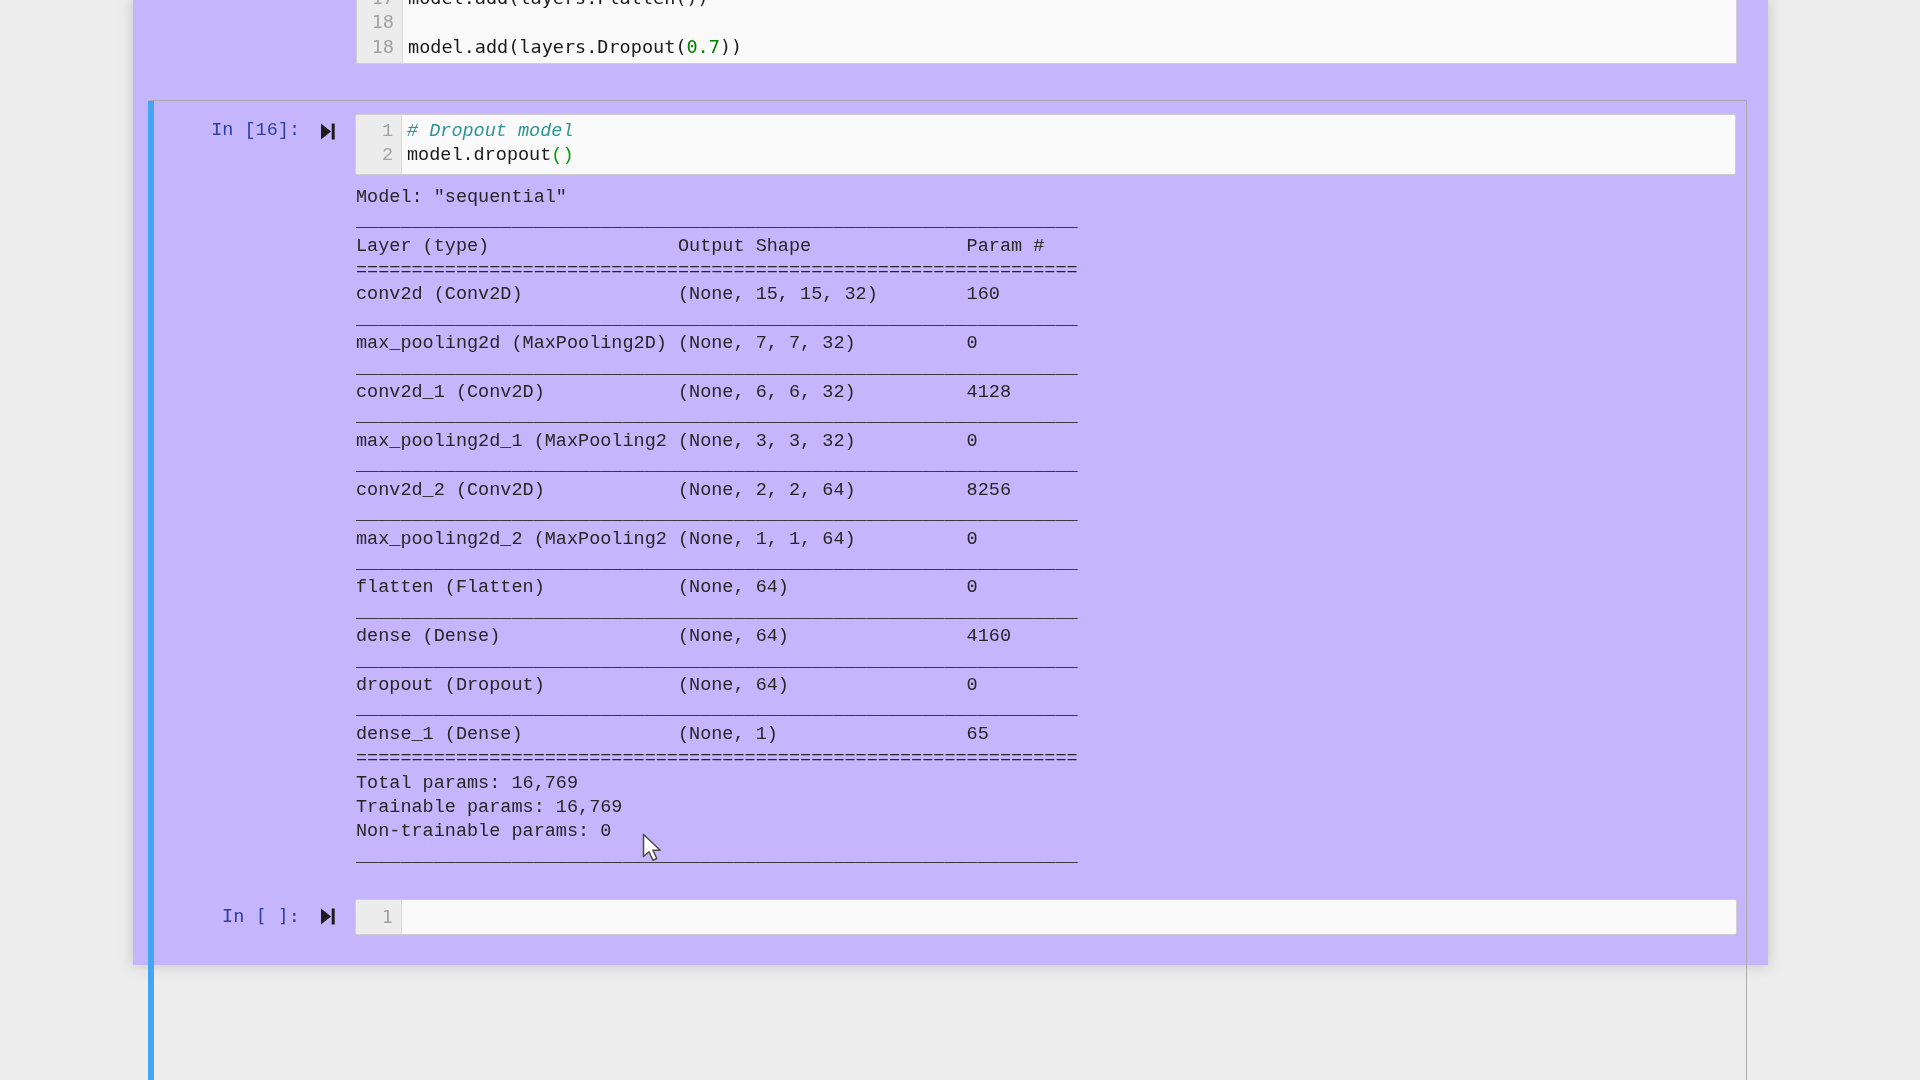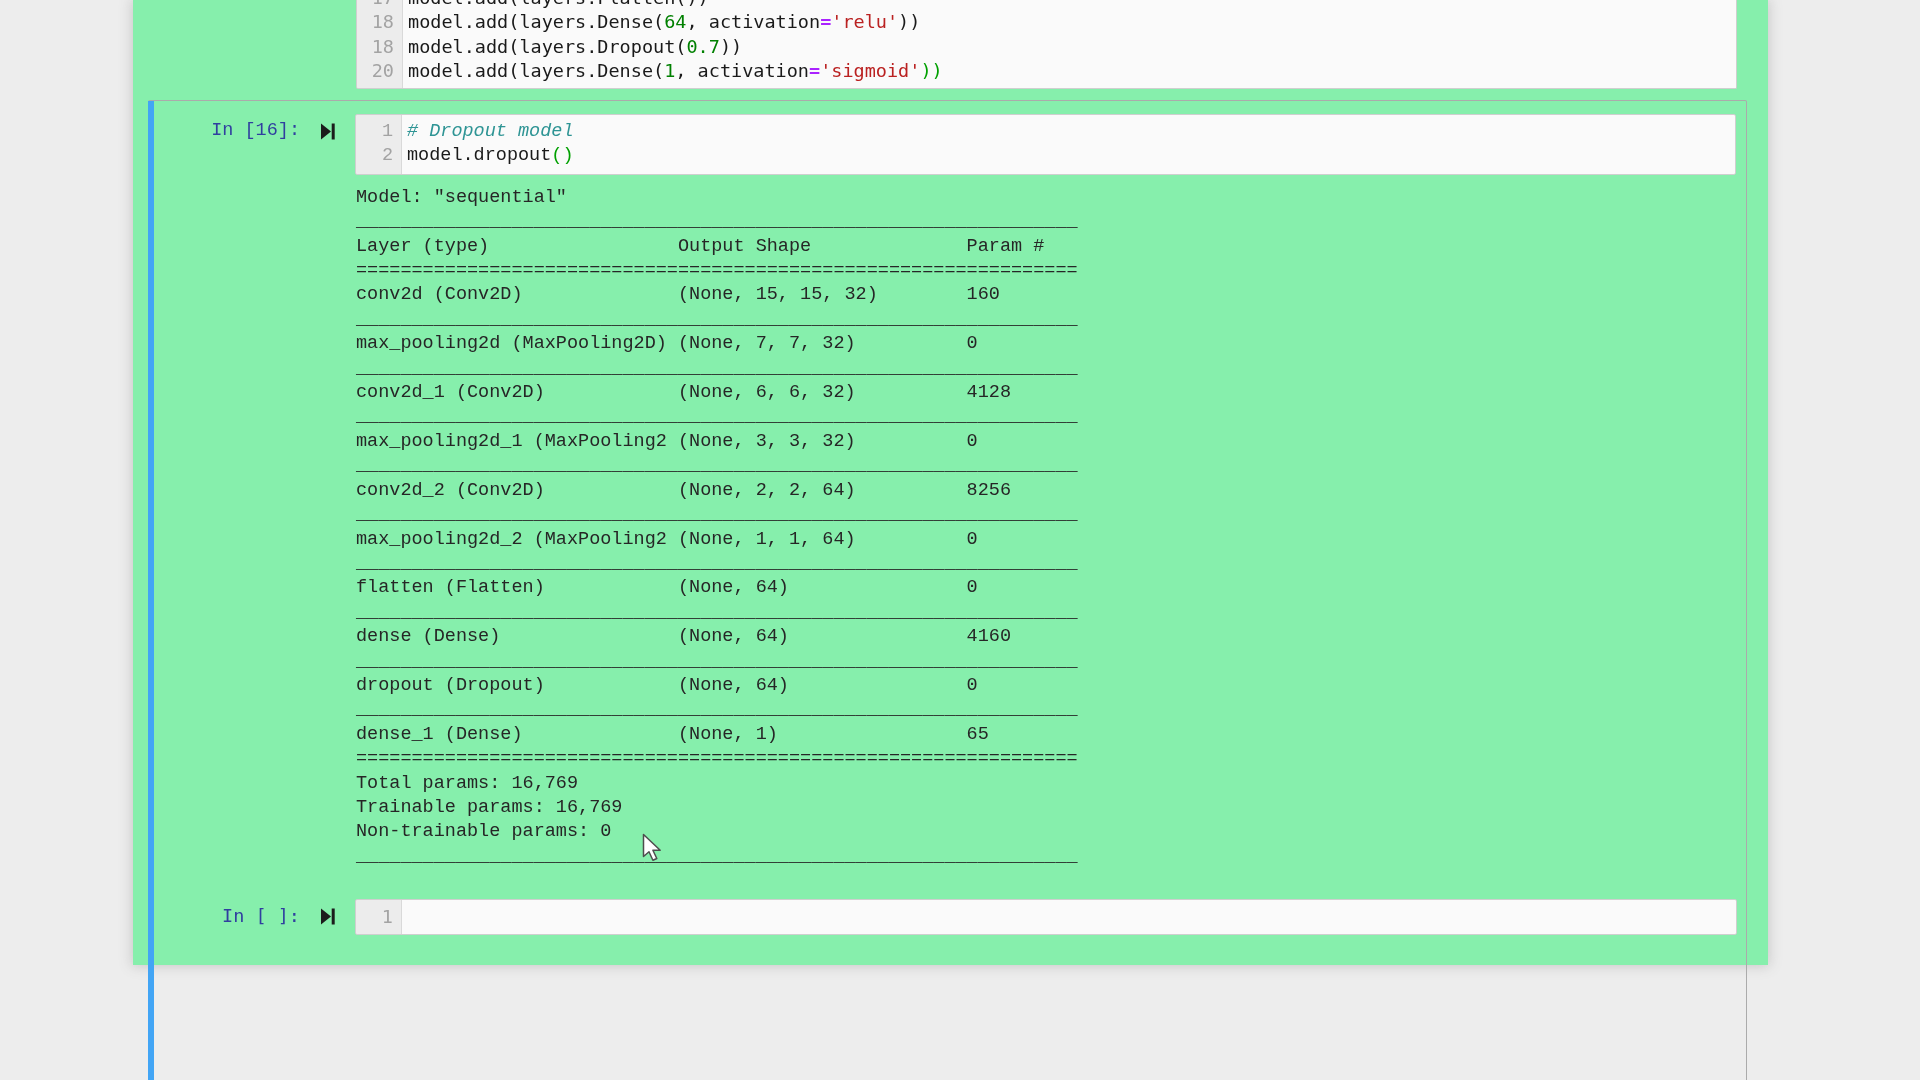--- a/index.html
+++ b/index.html
@@ -8,21 +8,21 @@
     overflow: hidden;
     background: var(--page-bg, #ededed);
     font-family: "DejaVu Sans Mono", "Liberation Mono", monospace;
   }
   #page { position: relative; width: 1920px; height: 1080px; }
 
   #container {
     position: absolute;
     left: 133px; top: 0;
     width: 1635px; height: 965px;
-    background: #86efac;
+    background: #c4b5fd;
     box-shadow: 0 0 12px 1px rgba(87,87,87,0.25);
   }
 
   
   .input-box {
     box-sizing: border-box;
     border: 1px solid var(--input-border, #cfcfcf);
     border-radius: 2px;
     background: linear-gradient(90deg,
       var(--gutter-bg, #ececec) 0 45px,
@@ -115,23 +115,22 @@
 </style>
 </head>
 <body>
 
 <div id="page">
   <div id="container">
 
     <div>
       <div class="input-box cell-prev-box">
           <div class="codeline"><span class="lnum">17</span><span class="ltext"><span class="tok-plain">model.add(layers.Flatten())</span></span></div>
-          <div class="codeline"><span class="lnum">18</span><span class="ltext"><span class="tok-plain">model.add(layers.Dense(</span><span class="tok-num">64</span><span class="tok-plain">, activation</span><span class="tok-op">=</span><span class="tok-str">'relu'</span><span class="tok-plain">))</span></span></div>
+          <div class="codeline"><span class="lnum">18</span></div>
           <div class="codeline"><span class="lnum">18</span><span class="ltext"><span class="tok-plain">model.add(layers.Dropout(</span><span class="tok-num">0.7</span><span class="tok-plain">))</span></span></div>
-          <div class="codeline"><span class="lnum">20</span><span class="ltext"><span class="tok-plain">model.add(layers.Dense(</span><span class="tok-num">1</span><span class="tok-plain">, activation</span><span class="tok-op">=</span><span class="tok-str">'sigmoid'</span><span class="tok-brk">))</span></span></div>
         </div>
     </div>
 
     <div class="cell-active">
       <div class="sel-bar"></div>
       <div class="cell-body">
         <div class="input-row">
           <div class="prompt">In [16]:</div>
           <div class="icon-col runicon">
             <svg width="14" height="17" viewBox="0 0 14 17">

